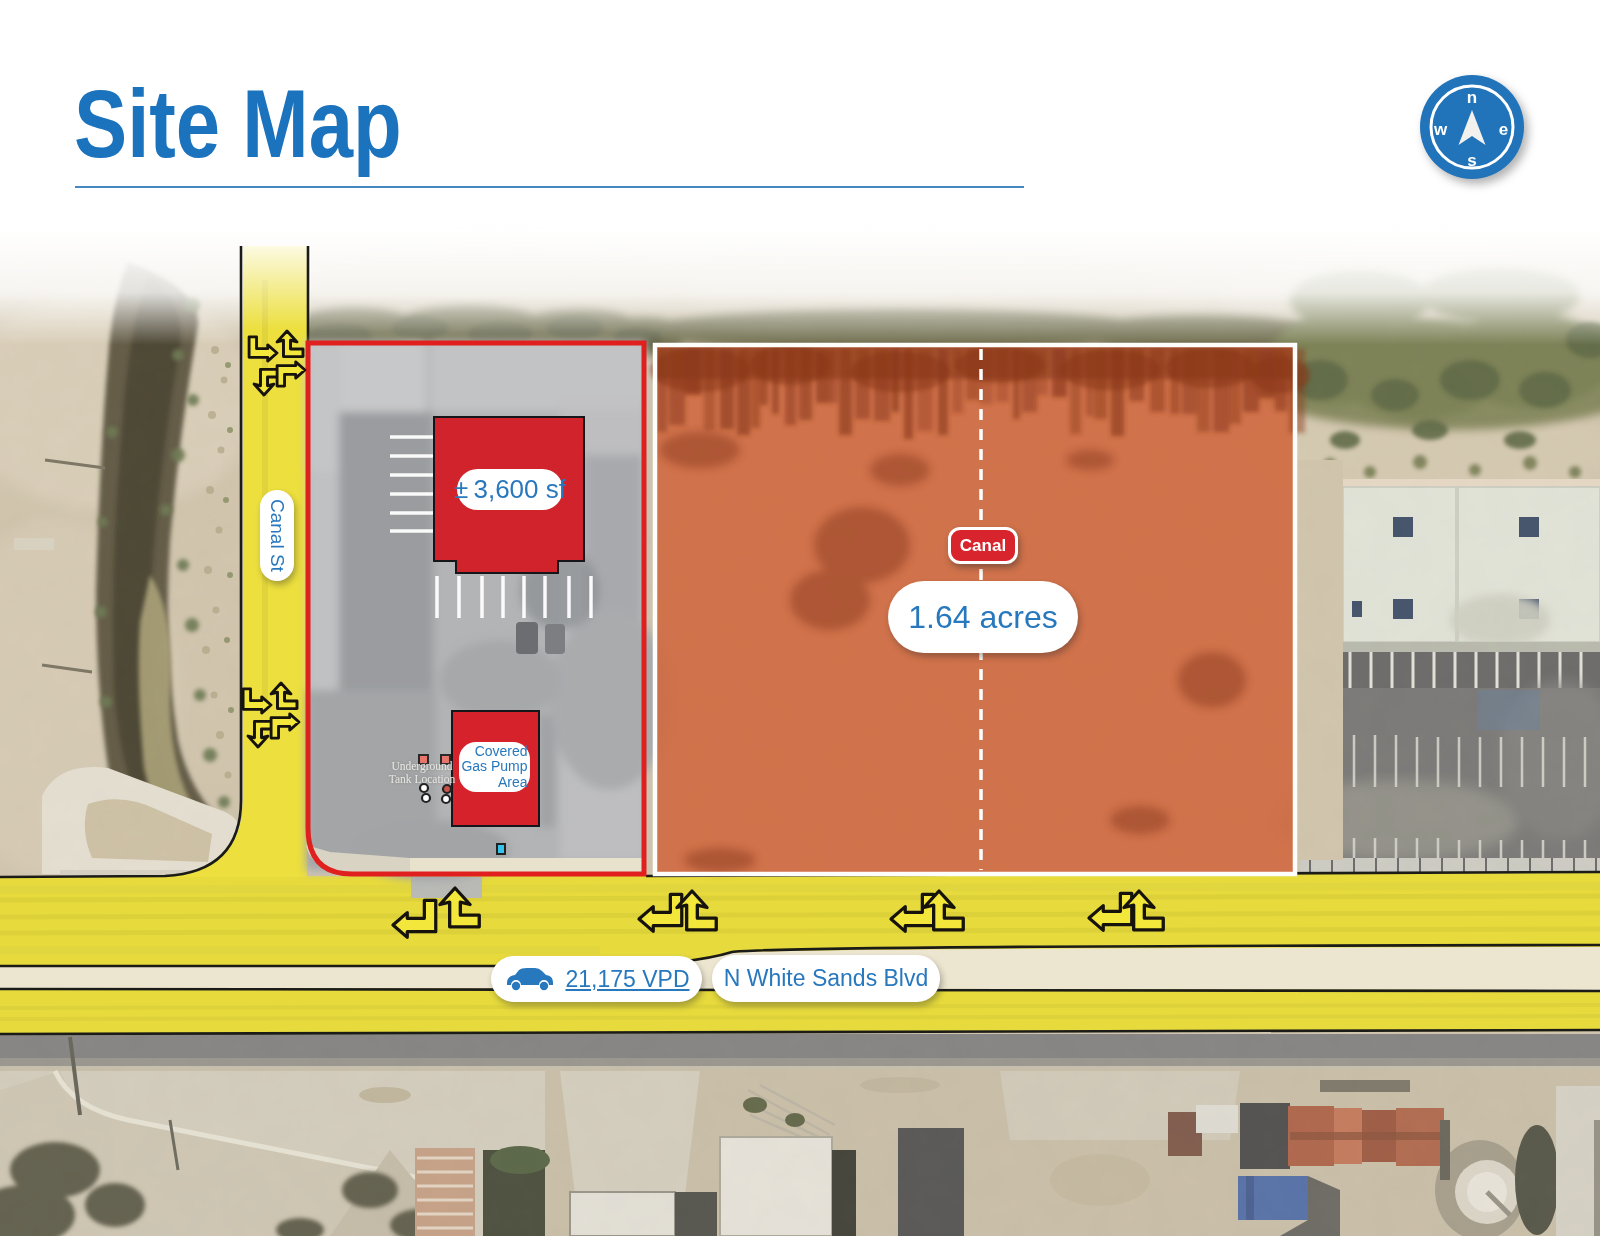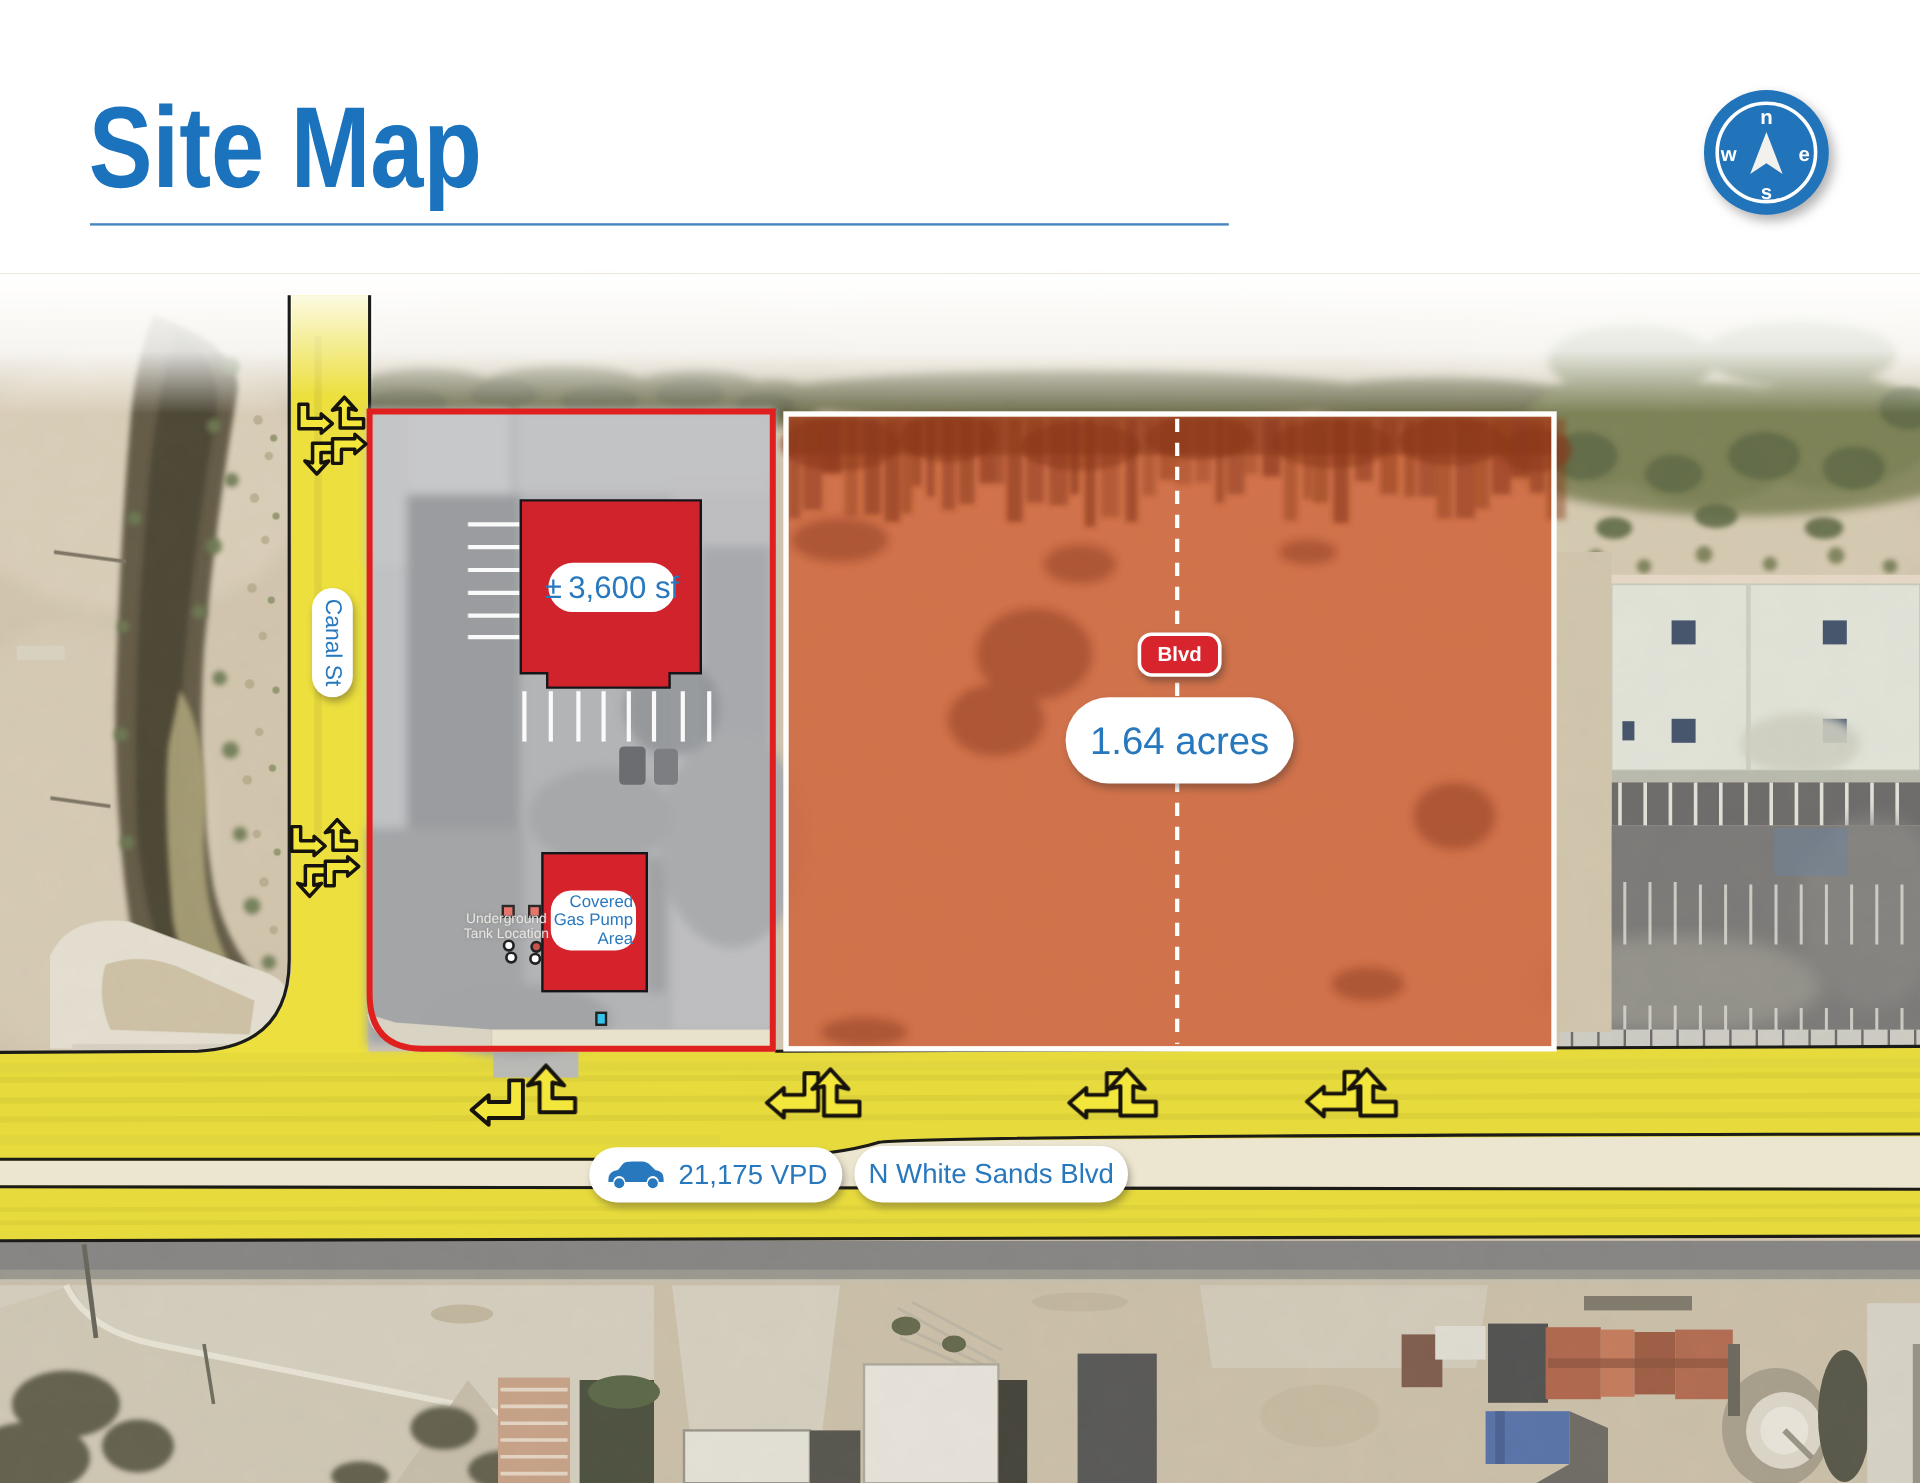--- a/index.html
+++ b/index.html
@@ -509,27 +509,27 @@
 </svg>
 
 <div class="pill" style="left:260px;top:490px;width:34px;height:91px;border-radius:17px;">
   <span style="writing-mode:vertical-rl;font-size:19px;color:#2878be;">Canal St</span>
 </div>
 
 <div class="pill" style="left:457px;top:469px;width:106px;height:41px;border-radius:21px;font-size:26px;box-shadow:none;">± 3,600 sf</div>
 
 <div class="pill" style="left:459px;top:742px;width:71px;height:50px;border-radius:17px;font-size:14px;line-height:15.5px;box-shadow:none;text-align:right;">Covered<br>Gas Pump<br>Area</div>
 
-<div class="abs" style="left:383px;top:760px;width:78px;font-size:11.5px;line-height:13px;color:#e9e7e3;text-align:center;text-shadow:0 0 3px rgba(110,110,110,.6);">Underground<br>Tank Location</div>
-
-<div class="abs" style="left:948px;top:527px;width:70px;height:37px;background:#d8242c;border:3px solid #fff;border-radius:12px;box-sizing:border-box;display:flex;align-items:center;justify-content:center;color:#fff;font-weight:bold;font-size:17px;box-shadow:2px 4px 6px rgba(40,40,40,.4);">Blvd</div>
+<div class="abs" style="left:383px;top:760px;width:78px;font-size:11.5px;line-height:13px;color:#e9e7e3;text-align:center;text-shadow:0 0 3px rgba(110,110,110,.6);font-family:Liberation Serif, serif;">Underground<br>Tank Location</div>
+
+<div class="abs" style="left:948px;top:527px;width:70px;height:37px;background:#d8242c;border:3px solid #fff;border-radius:12px;box-sizing:border-box;display:flex;align-items:center;justify-content:center;color:#fff;font-weight:bold;font-size:17px;box-shadow:2px 4px 6px rgba(40,40,40,.4);">Canal</div>
 
 <div class="pill" style="left:888px;top:581px;width:190px;height:72px;border-radius:36px;font-size:32px;">1.64 acres</div>
 
-<div class="pill" style="left:491px;top:956px;width:211px;height:46px;border-radius:23px;font-size:23px;gap:8px;">
+<div class="pill" style="left:491px;top:956px;width:211px;height:46px;border-radius:23px;font-size:23px;gap:8px;text-decoration:underline;">
   <svg width="52" height="26" viewBox="0 0 52 26" style="margin-right:2px;">
     <path d="M4,17 Q4,10 12,9 L16,4 Q18,2 24,2 L32,2 Q36,2 39,5 L43,9 Q50,10 50,16 L50,19 L46,19 A5,5 0 0 0 36,19 L18,19 A5,5 0 0 0 8,19 L4,19 Z" fill="#2878be"></path>
     <circle cx="13" cy="20" r="4.2" fill="#2878be"></circle>
     <circle cx="41" cy="20" r="4.2" fill="#2878be"></circle>
   </svg>
   <span>21,175 VPD</span>
 </div>
 
 <div class="pill" style="left:712px;top:955px;width:228px;height:47px;border-radius:23px;font-size:23px;">N White Sands Blvd</div>
 

